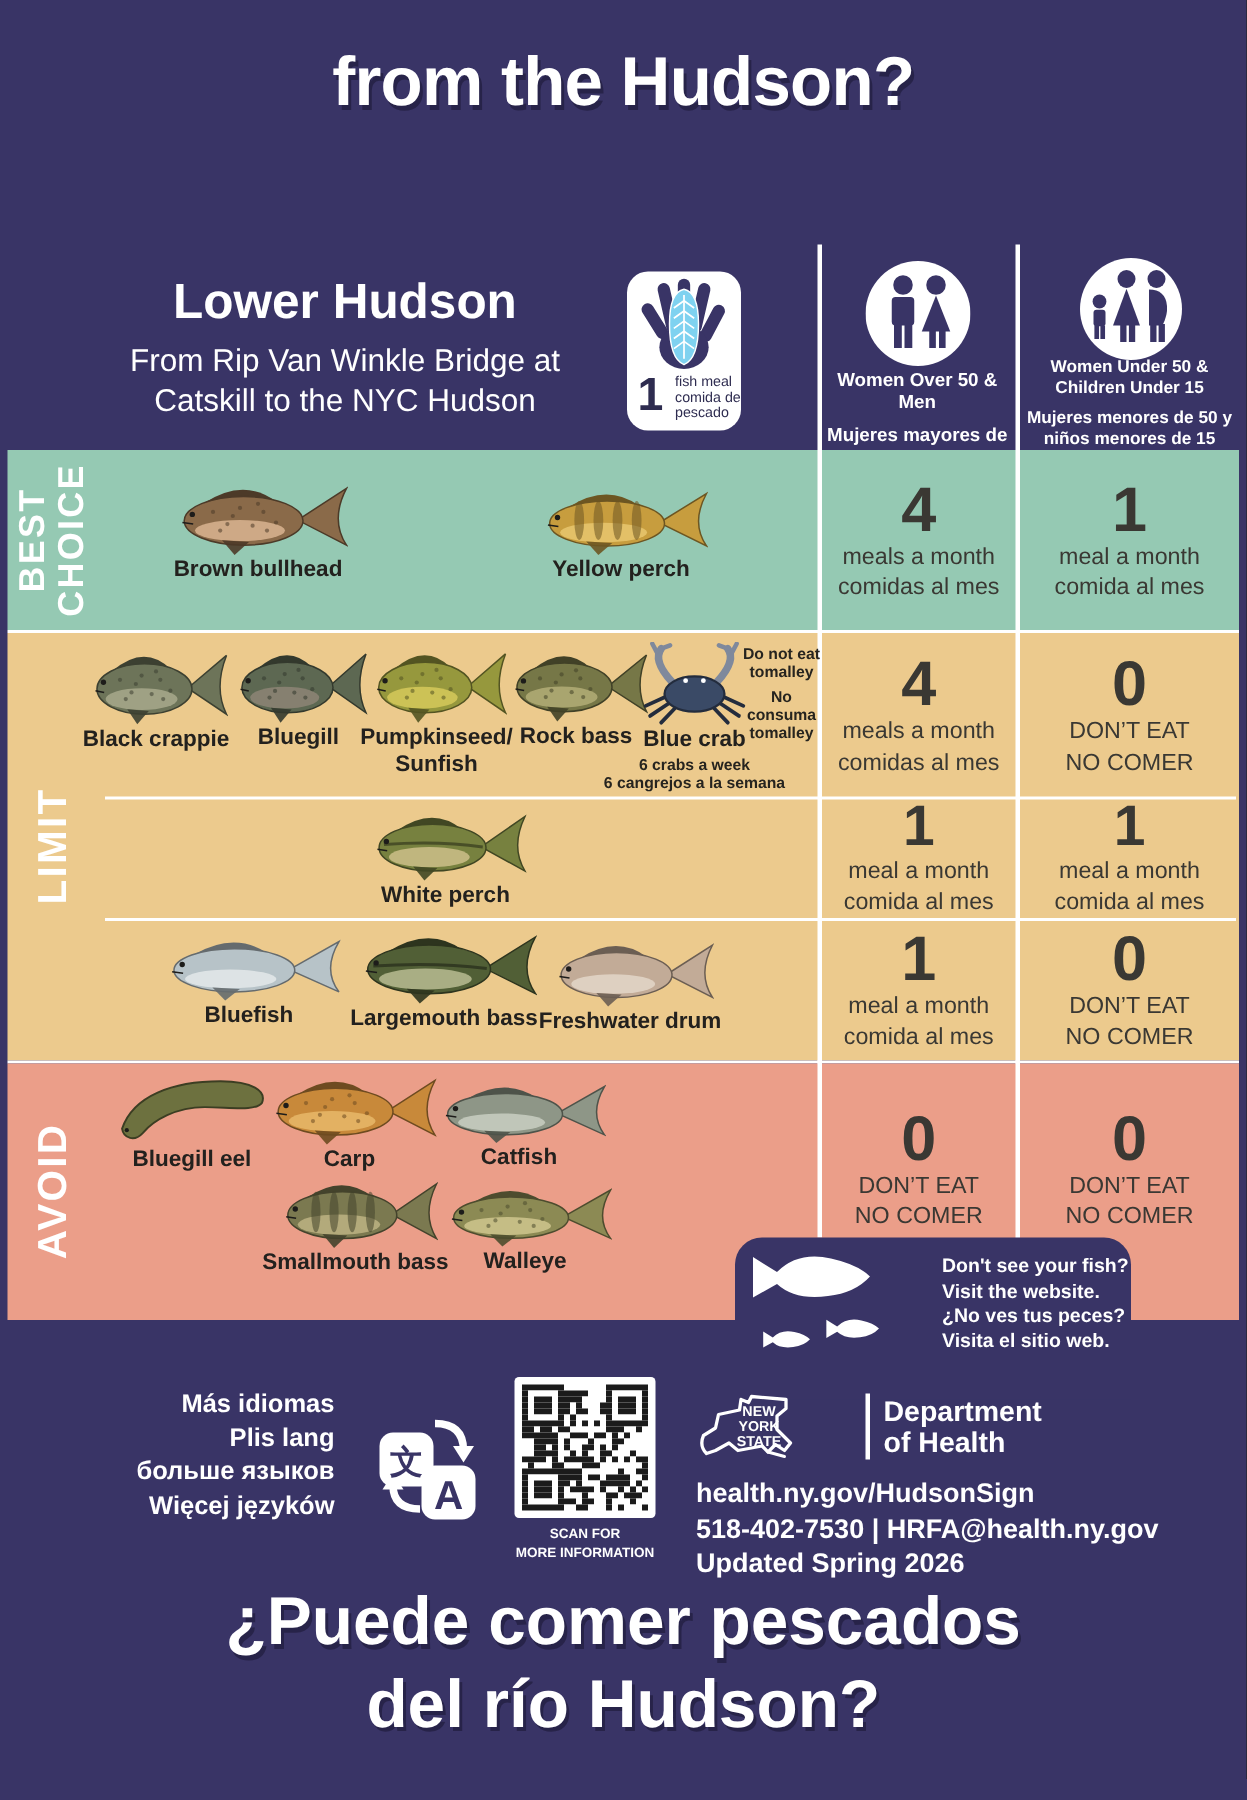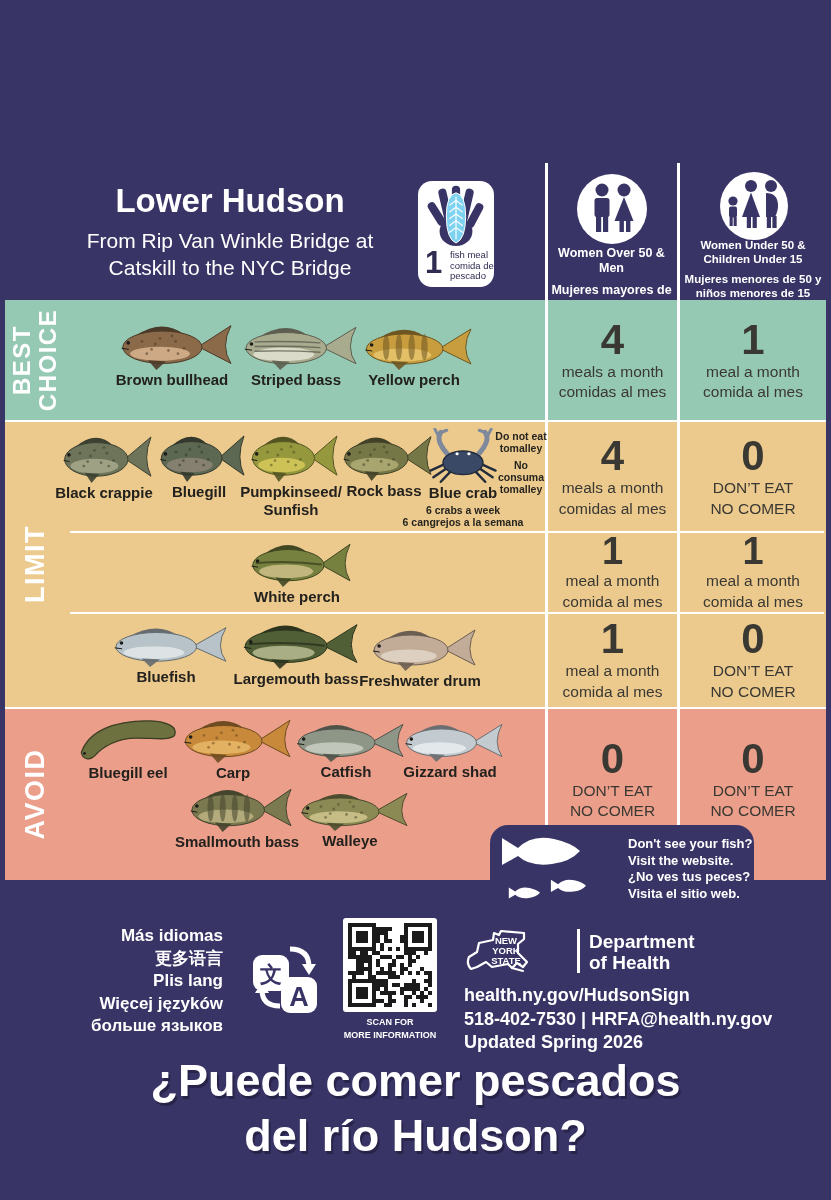--- a/index.html
+++ b/index.html
@@ -63,26 +63,27 @@
 
   .bottom-title{left:0;right:0;top:1054px;text-align:center;color:#fff;font-weight:bold;
     font-size:45px;line-height:1.22;text-shadow:2px 3px 0 rgba(25,22,50,.55);}
 </style>
 </head>
 <body>
 
 <div class="poster">
 
   <div class="abs main-title">
+    <div>from the Hudson?</div>
   </div>
 
   <div class="abs region-name">Lower Hudson</div>
   <div class="abs region-sub">
     <div>From Rip Van Winkle Bridge at</div>
-    <div>Catskill to the NYC Bridge</div>
+    <div>Catskill to the NYC Hudson</div>
   </div>
 
   <div class="abs meal-box">
     <svg class="abs" style="left:9px;top:4px" width="58" height="62" viewBox="0 0 60 64">
       <line x1="15" y1="38" x2="5" y2="22" stroke="var(--navy)" stroke-width="8.5" stroke-linecap="round"></line>
       <line x1="22" y1="34" x2="16" y2="8" stroke="var(--navy)" stroke-width="8.5" stroke-linecap="round"></line>
       <line x1="30" y1="32" x2="30" y2="5" stroke="var(--navy)" stroke-width="8.5" stroke-linecap="round"></line>
       <line x1="38" y1="34" x2="44" y2="8" stroke="var(--navy)" stroke-width="8.5" stroke-linecap="round"></line>
       <line x1="45" y1="40" x2="54" y2="23" stroke="var(--navy)" stroke-width="8.5" stroke-linecap="round"></line>
       <ellipse cx="30" cy="48" rx="17" ry="15" fill="var(--navy)"></ellipse>
@@ -179,37 +180,20 @@
           <circle cx="43.199999999999996" cy="27" r="1.4" fill="rgb(76,58,40)" opacity=".55"></circle>
           <circle cx="66" cy="36.720000000000006" r="1.4" fill="rgb(76,58,40)" opacity=".55"></circle>
           <circle cx="34.8" cy="36.720000000000006" r="1.4" fill="rgb(76,58,40)" opacity=".55"></circle>
           <circle cx="60" cy="18.9" r="1.4" fill="rgb(76,58,40)" opacity=".55"></circle>
           <circle cx="16.200000000000003" cy="25.919999999999998" r="1.8" fill="#1d1c1a"></circle>
           <path d="M9.6,31.319999999999997 L16.8,32.4" stroke="#1d1c1a" stroke-width="1"></path>
         </svg>
       </div>
     <div class="flabel">Brown bullhead</div>
   </div>
-  <div class="fishwrap" style="left:221px;top:319px">
-    <div class="fimg">
-        <svg width="122" height="52" viewBox="0 0 122 52">
-          <path d="M87.84,28.6 L121,8.32 Q109.8,28.6 121,44.72 Z" fill="#a9ab8f" stroke="rgb(93,94,79)" stroke-width="1"></path>
-          <path d="M24.400000000000002,17.68 Q51.239999999999995,1.04 73.2,16.64 Z" fill="rgb(93,94,79)"></path>
-          <ellipse cx="51.239999999999995" cy="29.120000000000005" rx="40.260000000000005" ry="15.6" fill="#a9ab8f" stroke="rgb(93,94,79)" stroke-width="1"></ellipse>
-          <ellipse cx="48.800000000000004" cy="35.36" rx="30.5" ry="6.76" fill="#e3e3d2" opacity=".85"></ellipse>
-          <path d="M36.6,41.6 L45.14,50.96 L54.9,42.64 Z" fill="rgb(93,94,79)" opacity=".9"></path>
-          <path d="M19.52,22.88 Q54.9,21.84 85.39999999999999,23.92" stroke="rgb(93,94,79)" stroke-width="1.4" fill="none" opacity=".8"></path>
-          <path d="M19.52,27.560000000000002 Q54.9,26.52 85.39999999999999,28.6" stroke="rgb(93,94,79)" stroke-width="1.4" fill="none" opacity=".8"></path>
-          <path d="M19.52,32.24 Q54.9,31.2 85.39999999999999,33.28" stroke="rgb(93,94,79)" stroke-width="1.4" fill="none" opacity=".8"></path>
-          <circle cx="16.470000000000002" cy="24.96" r="1.8" fill="#1d1c1a"></circle>
-          <path d="M9.76,30.159999999999997 L17.080000000000002,31.2" stroke="#1d1c1a" stroke-width="1"></path>
-        </svg>
-      </div>
-    <div class="flabel">Striped bass</div>
-  </div>
   <div class="fishwrap" style="left:29px;top:428px">
     <div class="fimg">
         <svg width="96" height="56" viewBox="0 0 96 56">
           <path d="M69.12,30.800000000000004 L95,8.96 Q86.4,30.800000000000004 95,48.16 Z" fill="#6d7459" stroke="rgb(60,64,49)" stroke-width="1"></path>
           <path d="M19.200000000000003,19.040000000000003 Q40.32,1.12 57.599999999999994,17.92 Z" fill="rgb(60,64,49)"></path>
           <ellipse cx="40.32" cy="31.360000000000003" rx="31.68" ry="16.8" fill="#6d7459" stroke="rgb(60,64,49)" stroke-width="1"></ellipse>
           <ellipse cx="38.400000000000006" cy="38.080000000000005" rx="24" ry="7.28" fill="#a8a98c" opacity=".85"></ellipse>
           <path d="M28.799999999999997,44.800000000000004 L35.519999999999996,54.879999999999995 L43.2,45.919999999999995 Z" fill="rgb(60,64,49)" opacity=".9"></path>
           <circle cx="24" cy="25.2" r="1.4" fill="rgb(60,64,49)" opacity=".55"></circle>
           <circle cx="31.68" cy="33.6" r="1.4" fill="rgb(60,64,49)" opacity=".55"></circle>
@@ -451,34 +435,20 @@
           <path d="M23.200000000000003,15.64 Q48.72,0.92 69.6,14.72 Z" fill="rgb(78,83,74)"></path>
           <ellipse cx="48.72" cy="25.76" rx="38.28" ry="13.799999999999999" fill="#8e9687" stroke="rgb(78,83,74)" stroke-width="1"></ellipse>
           <ellipse cx="46.400000000000006" cy="31.28" rx="29" ry="5.98" fill="#c9cfc2" opacity=".85"></ellipse>
           <path d="M34.8,36.800000000000004 L42.92,45.08 L52.2,37.72 Z" fill="rgb(78,83,74)" opacity=".9"></path>
           <circle cx="15.66" cy="22.08" r="1.8" fill="#1d1c1a"></circle>
           <path d="M9.28,26.68 L16.240000000000002,27.599999999999998" stroke="#1d1c1a" stroke-width="1"></path>
         </svg>
       </div>
     <div class="flabel">Catfish</div>
   </div>
-  <div class="fishwrap" style="left:375px;top:717px">
-    <div class="fimg">
-        <svg width="106" height="46" viewBox="0 0 106 46">
-          <path d="M76.32,25.3 L105,7.36 Q95.4,25.3 105,39.56 Z" fill="#c3cad0" stroke="rgb(107,111,114)" stroke-width="1"></path>
-          <path d="M21.200000000000003,15.64 Q44.519999999999996,0.92 63.599999999999994,14.72 Z" fill="rgb(107,111,114)"></path>
-          <ellipse cx="44.519999999999996" cy="25.76" rx="34.980000000000004" ry="13.799999999999999" fill="#c3cad0" stroke="rgb(107,111,114)" stroke-width="1"></ellipse>
-          <ellipse cx="42.400000000000006" cy="31.28" rx="26.5" ry="5.98" fill="#e9edef" opacity=".85"></ellipse>
-          <path d="M31.799999999999997,36.800000000000004 L39.22,45.08 L47.7,37.72 Z" fill="rgb(107,111,114)" opacity=".9"></path>
-          <circle cx="14.31" cy="22.08" r="1.8" fill="#1d1c1a"></circle>
-          <path d="M8.48,26.68 L14.840000000000002,27.599999999999998" stroke="#1d1c1a" stroke-width="1"></path>
-        </svg>
-      </div>
-    <div class="flabel">Gizzard shad</div>
-  </div>
   <div class="fishwrap" style="left:162px;top:781px">
     <div class="fimg">
         <svg width="110" height="52" viewBox="0 0 110 52">
           <path d="M79.2,28.6 L109,8.32 Q99,28.6 109,44.72 Z" fill="#7b7950" stroke="rgb(68,67,44)" stroke-width="1"></path>
           <path d="M22,17.68 Q46.199999999999996,1.04 66,16.64 Z" fill="rgb(68,67,44)"></path>
           <ellipse cx="46.199999999999996" cy="29.120000000000005" rx="36.300000000000004" ry="15.6" fill="#7b7950" stroke="rgb(68,67,44)" stroke-width="1"></ellipse>
           <ellipse cx="44" cy="35.36" rx="27.5" ry="6.76" fill="#bdb383" opacity=".85"></ellipse>
           <path d="M33,41.6 L40.7,50.96 L49.5,42.64 Z" fill="rgb(68,67,44)" opacity=".9"></path>
           <ellipse cx="28.6" cy="27.04" rx="3.08" ry="13.52" fill="rgb(68,67,44)" opacity=".55"></ellipse>
           <ellipse cx="40.7" cy="27.04" rx="3.08" ry="13.52" fill="rgb(68,67,44)" opacity=".55"></ellipse>
@@ -578,24 +548,23 @@
   </svg>
   <div class="abs dontsee-text">
     <div>Don't see your fish?</div>
     <div>Visit the website.</div>
     <div>¿No ves tus peces?</div>
     <div>Visita el sitio web.</div>
   </div>
 
   <div class="abs langs">
     <div>Más idiomas</div>
-    <div>更多语言</div>
     <div>Plis lang</div>
+    <div>больше языков</div>
     <div>Więcej języków</div>
-    <div>больше языков</div>
   </div>
 
   <svg class="abs" style="left:250px;top:942px" width="70" height="72" viewBox="0 0 70 72">
     <path d="M40,7 Q59,7 59,25" stroke="#fff" stroke-width="5" fill="none"></path>
     <path d="M52,22 L59,33 L66,22 Z" fill="#fff"></path>
     <path d="M30,64 Q12,64 12,48" stroke="#fff" stroke-width="5" fill="none"></path>
     <path d="M5,51 L12,40 L19,51 Z" fill="#fff"></path>
     <rect x="3" y="13" width="36" height="36" rx="9" fill="#fff"></rect>
     <text x="21" y="40" text-anchor="middle" font-size="22" font-weight="bold" fill="var(--navy)" font-family="DejaVu Sans, sans-serif">文</text>
     <text x="21" y="40" text-anchor="middle" font-size="22" font-weight="bold" fill="var(--navy)" font-family="DejaVu Sans, sans-serif" opacity="0"> </text>

